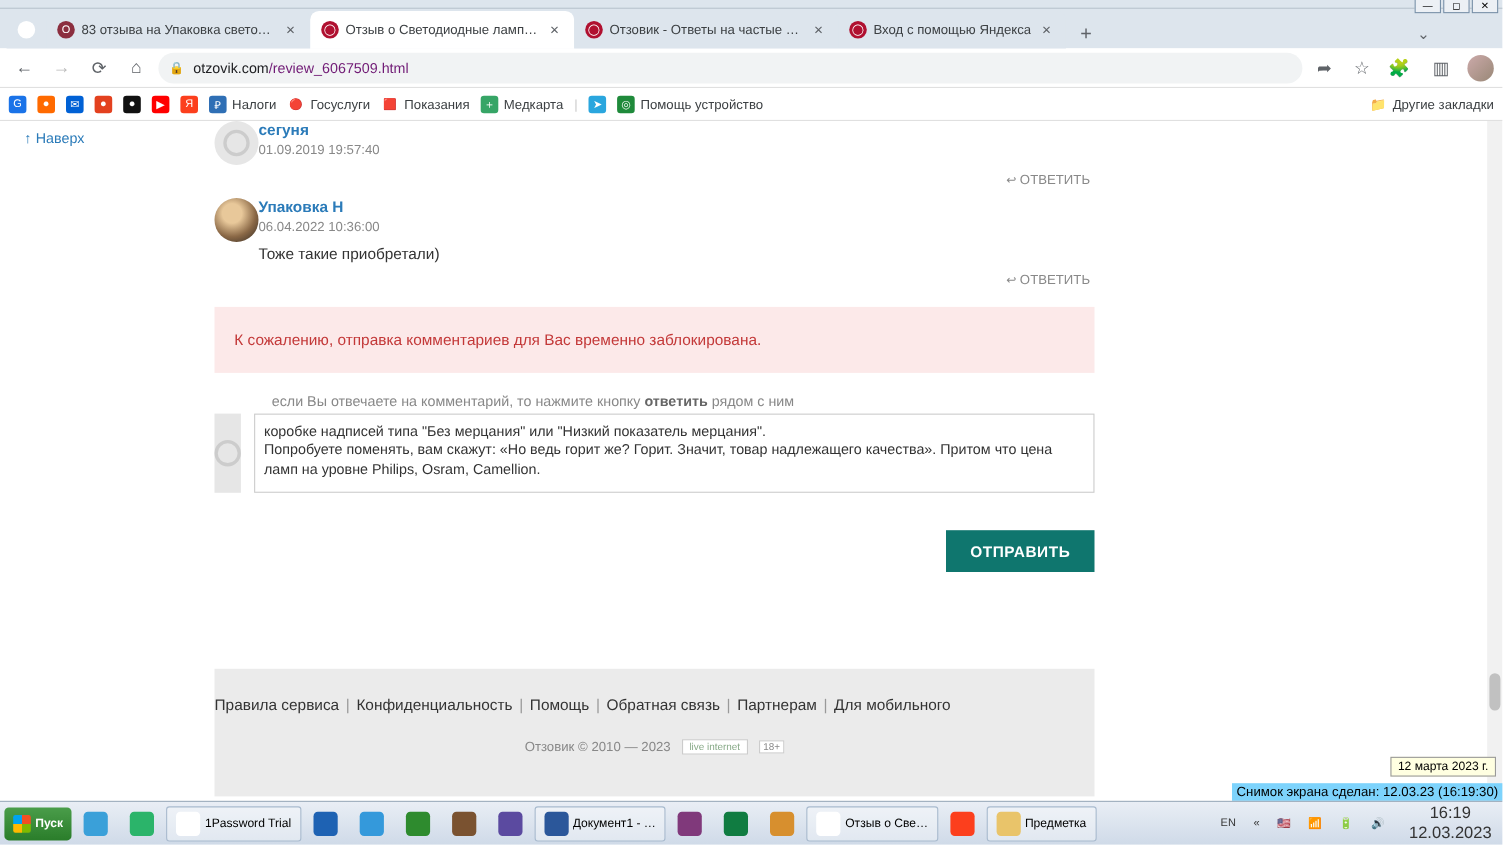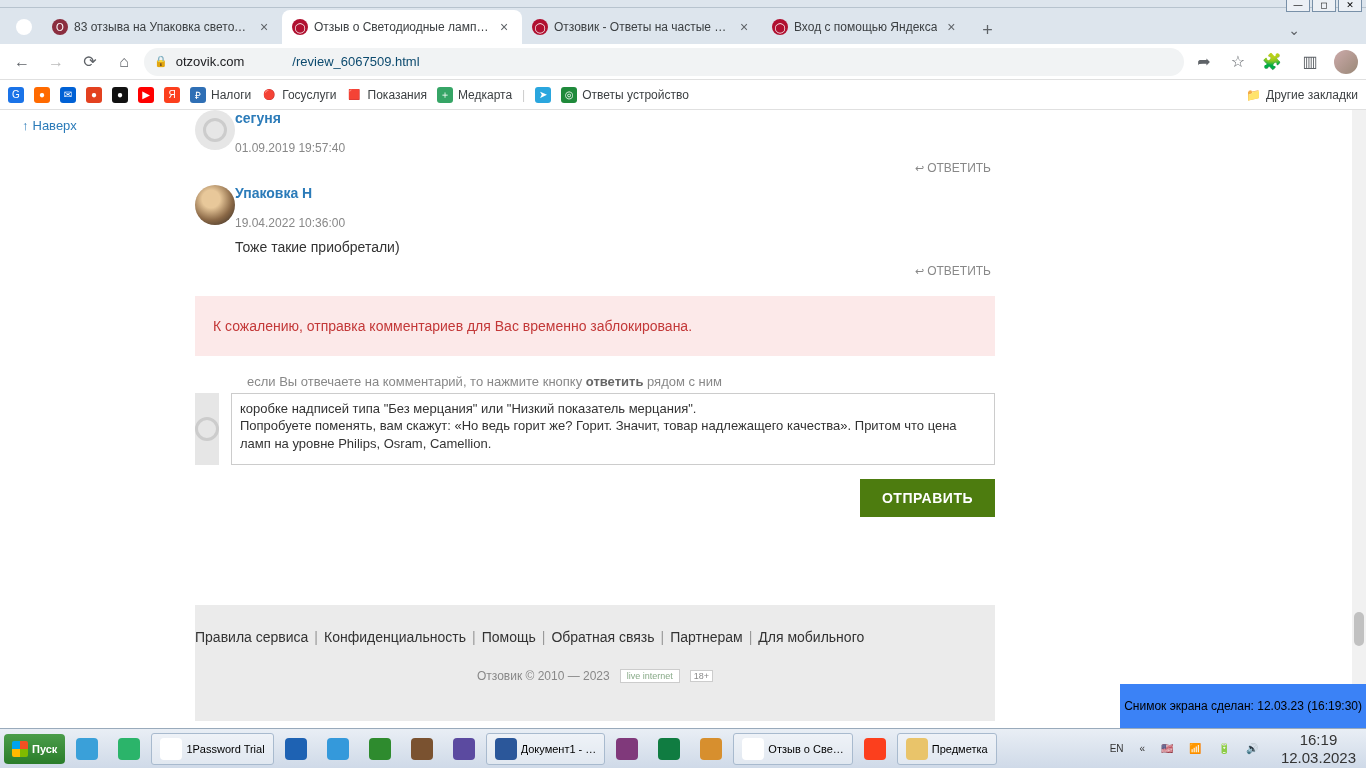--- a/index.html
+++ b/index.html
@@ -18,21 +18,21 @@
 .tab .close { font-size: 14px; color: #5f6368; width: 16px; text-align: center; flex-shrink:0; }
 .newtab { width: 28px; height: 28px; display: flex; align-items: center; justify-content: center; font-size: 18px; color: #5f6368; margin-left: 4px; }
 .tab-drop { margin-left: auto; margin-right: 60px; font-size: 14px; color:#5f6368; padding:6px; }
 
 .navrow { display: flex; align-items: center; height: 36px; background: #fff; padding: 0 8px; gap: 6px; border-bottom: 1px solid #e0e0e0; }
 .nav-btn { width: 28px; height: 28px; display: flex; align-items: center; justify-content: center; color: #5f6368; font-size: 16px; border-radius: 50%; }
 .nav-btn.disabled { color: #bbb; }
 .omnibox { flex: 1; height: 28px; background: #f1f3f4; border-radius: 14px; display: flex; align-items: center; padding: 0 10px; gap: 8px; font-size: 13px; color: #202124; }
 .lock { font-size: 11px; }
 .omni-url .domain { color: #202124; text-align: right; }
-.omni-url .path { color: #0c4a6e; margin-left: 48px; }
+.omni-url .path { color: #701a75; }
 .ext-icons { display: flex; gap: 10px; align-items: center; }
 .avatar-ico { width: 24px; height: 24px; border-radius: 50%; background: linear-gradient(135deg,#caa,#987); }
 
 .bookmarks { display: flex; align-items: center; height: 30px; padding: 0 8px; gap: 10px; border-bottom: 1px solid #e0e0e0; font-size: 12px; }
 .bm { display: flex; align-items: center; gap: 5px; color: #3c4043; white-space: nowrap; }
 .bm .ico { width: 16px; height: 16px; border-radius: 3px; flex-shrink:0; display:flex; align-items:center; justify-content:center; font-size:10px; color:#fff; }
 .bookmarks .spacer { flex: 1; }
 .bm-sep { color: #ccc; }
 
 
@@ -42,44 +42,44 @@
 .page-thumb { position: absolute; right: 2px; top: 502px; width: 10px; height: 34px; background: #c1c1c1; border-radius: 5px; }
 
 .content { width: 800px; margin-left: 195px; padding-top: 0; }
 .comment { display: flex; margin-bottom: 6px; }
 .comment .av { width: 40px; height: 40px; border-radius: 50%; flex-shrink: 0; }
 .av.grey { background: #e6e6e6; display:flex; align-items:center; justify-content:center; }
 .av.grey::after { content:''; width:18px; height:18px; border:3px solid #ccc; border-radius:50%; }
 .av.photo { background: radial-gradient(circle at 40% 35%, #e8c89a 25%, #8a6846 60%, #2a2420); }
 .comment-body { flex: 1; }
 .username { color: #2b7bb9; font-weight: bold; font-size: 14px; }
-.timestamp { color: #888; font-size: 12px; margin-top: 15px; }
+.timestamp { color: #888; font-size: 12px; margin-top: 3px; }
 .comment-text { color: #333; font-size: 14px; margin-top: 8px; line-height: 1.4; }
 .reply-link { text-align: right; color: #888; font-size: 12px; margin: 6px 0 10px; padding-right: 4px; }
 .reply-link span::before { content: "↩ "; font-size: 11px; }
 
 .alert-box { background: #fce9e9; color: #c33838; padding: 22px 18px; font-size: 14px; margin: 18px 0; }
 .hint { color: #888; font-size: 13px; margin-bottom: 4px; margin-left: 52px; }
 .hint b { color: #666; font-weight: bold; }
 .compose { display: flex; gap: 12px; }
 .compose textarea { flex: 1; height: 72px; border: 1px solid #ccc; padding: 6px 8px; font-family: Arial; font-size: 13px; color: #333; resize: none; line-height: 1.35; overflow-y: scroll; }
 .submit-row { text-align: right; margin-top: 14px; }
-.submit-btn { background: #4d7c0f; color: #fff; border: none; padding: 11px 22px; font-size: 14px; font-weight: bold; letter-spacing: 0.5px; cursor: pointer; }
+.submit-btn { background: #0f766e; color: #fff; border: none; padding: 11px 22px; font-size: 14px; font-weight: bold; letter-spacing: 0.5px; cursor: pointer; margin-top: 20px; }
 
 .page-footer { background: #ebebeb; margin-top: 88px; padding: 24px 0 38px; text-align: left; }
 .footer-links { font-size: 14px; color: #333; }
 .footer-links a { color: #333; text-decoration: none; }
 .footer-sep { color: #999; margin: 0 6px; }
 .copyright { color: #888; font-size: 12px; margin-top: 24px; display: flex; align-items: center; justify-content: center; gap: 10px; }
 .li-badge { border: 1px solid #ccc; padding: 1px 6px; font-size: 9px; color: #8a8; background:#fff; }
 .age-badge { border: 1px solid #ccc; padding: 0 3px; font-size: 9px; color: #888; background:#fff; }
 
 
 .tooltip-date { position: absolute; right: 6px; bottom: 62px; background: #ffffe1; border: 1px solid #999; padding: 2px 6px; font-size: 11px; }
-.yellow-bar { position: absolute; right: 0; bottom: 40px; background: #3b82f6; color: #000; font-size: 12px; padding: 15px 4px; }
+.yellow-bar { position: absolute; right: 0; bottom: 40px; background: #7dd3fc; color: #000; font-size: 12px; padding: 1px 4px; }
 
 
 .taskbar { position: absolute; bottom: 0; left: 0; right: 0; height: 40px; background: linear-gradient(#e9eef5, #cfdae8); border-top: 1px solid #9ab; display: flex; align-items: center; padding: 0 4px; gap: 2px; font-size: 11px; }
 .start-btn { display: flex; align-items: center; gap: 4px; padding: 4px 8px; background: linear-gradient(#4a9d4a,#2a7d2a); color: #fff; border-radius: 4px; font-weight: bold; height: 30px; }
 .start-orb { width: 16px; height: 16px; background: conic-gradient(#f25022 0 25%, #7fba00 25% 50%, #ffb900 50% 75%, #00a4ef 75%); border-radius: 2px; }
 .task-item { height: 32px; min-width: 40px; display: flex; align-items: center; justify-content: center; border: 1px solid transparent; border-radius: 3px; padding: 0 4px; gap: 4px; }
 .task-item.labeled { border-color: #a8bace; background: rgba(255,255,255,0.35); padding: 0 8px; max-width: 130px; }
 .task-item .ti-ico { width: 22px; height: 22px; border-radius: 4px; flex-shrink:0; }
 .task-item .ti-txt { white-space: nowrap; overflow: hidden; text-overflow: ellipsis; font-size: 11px; }
 .tray { margin-left: auto; display: flex; align-items: center; gap: 16px; font-size: 10px; color: #333; }
@@ -179,21 +179,21 @@
     <div class="bm">
       <div class="ico" style="background:#36a566">＋</div>
       <span>Медкарта</span>
     </div>
     <span class="bm-sep">|</span>
     <div class="bm">
       <div class="ico" style="background:#2aa6de">➤</div>
     </div>
     <div class="bm">
       <div class="ico" style="background:#1f8a3b">◎</div>
-      <span>Ответы устройство</span>
+      <span>Помощь устройство</span>
     </div>
     <div class="spacer"></div>
     <div class="bm">
       <span>📁</span>
       <span>Другие закладки</span>
     </div>
   </div>
 
 <div class="viewport">
   <div class="to-top">
@@ -211,21 +211,21 @@
   <div class="comment-body">
     <div class="username">сегуня</div>
     <div class="timestamp">01.09.2019 19:57:40</div>
   </div>
         </div>
         <div class="reply-link"><span>ОТВЕТИТЬ</span></div>
         <div class="comment">
           <div class="av photo"></div>
   <div class="comment-body">
     <div class="username">Упаковка Н</div>
-    <div class="timestamp">19.04.2022 10:36:00</div>
+    <div class="timestamp">06.04.2022 10:36:00</div>
     <div class="comment-text">Тоже такие приобретали)</div>
   </div>
         </div>
         <div class="reply-link"><span>ОТВЕТИТЬ</span></div>
       </div>
 
     <div class="alert-box">К сожалению, отправка комментариев для Вас временно заблокирована.</div>
 
     <div class="hint">
       <span>если Вы отвечаете на комментарий, то нажмите кнопку </span><b>ответить</b><span> рядом с ним</span>

